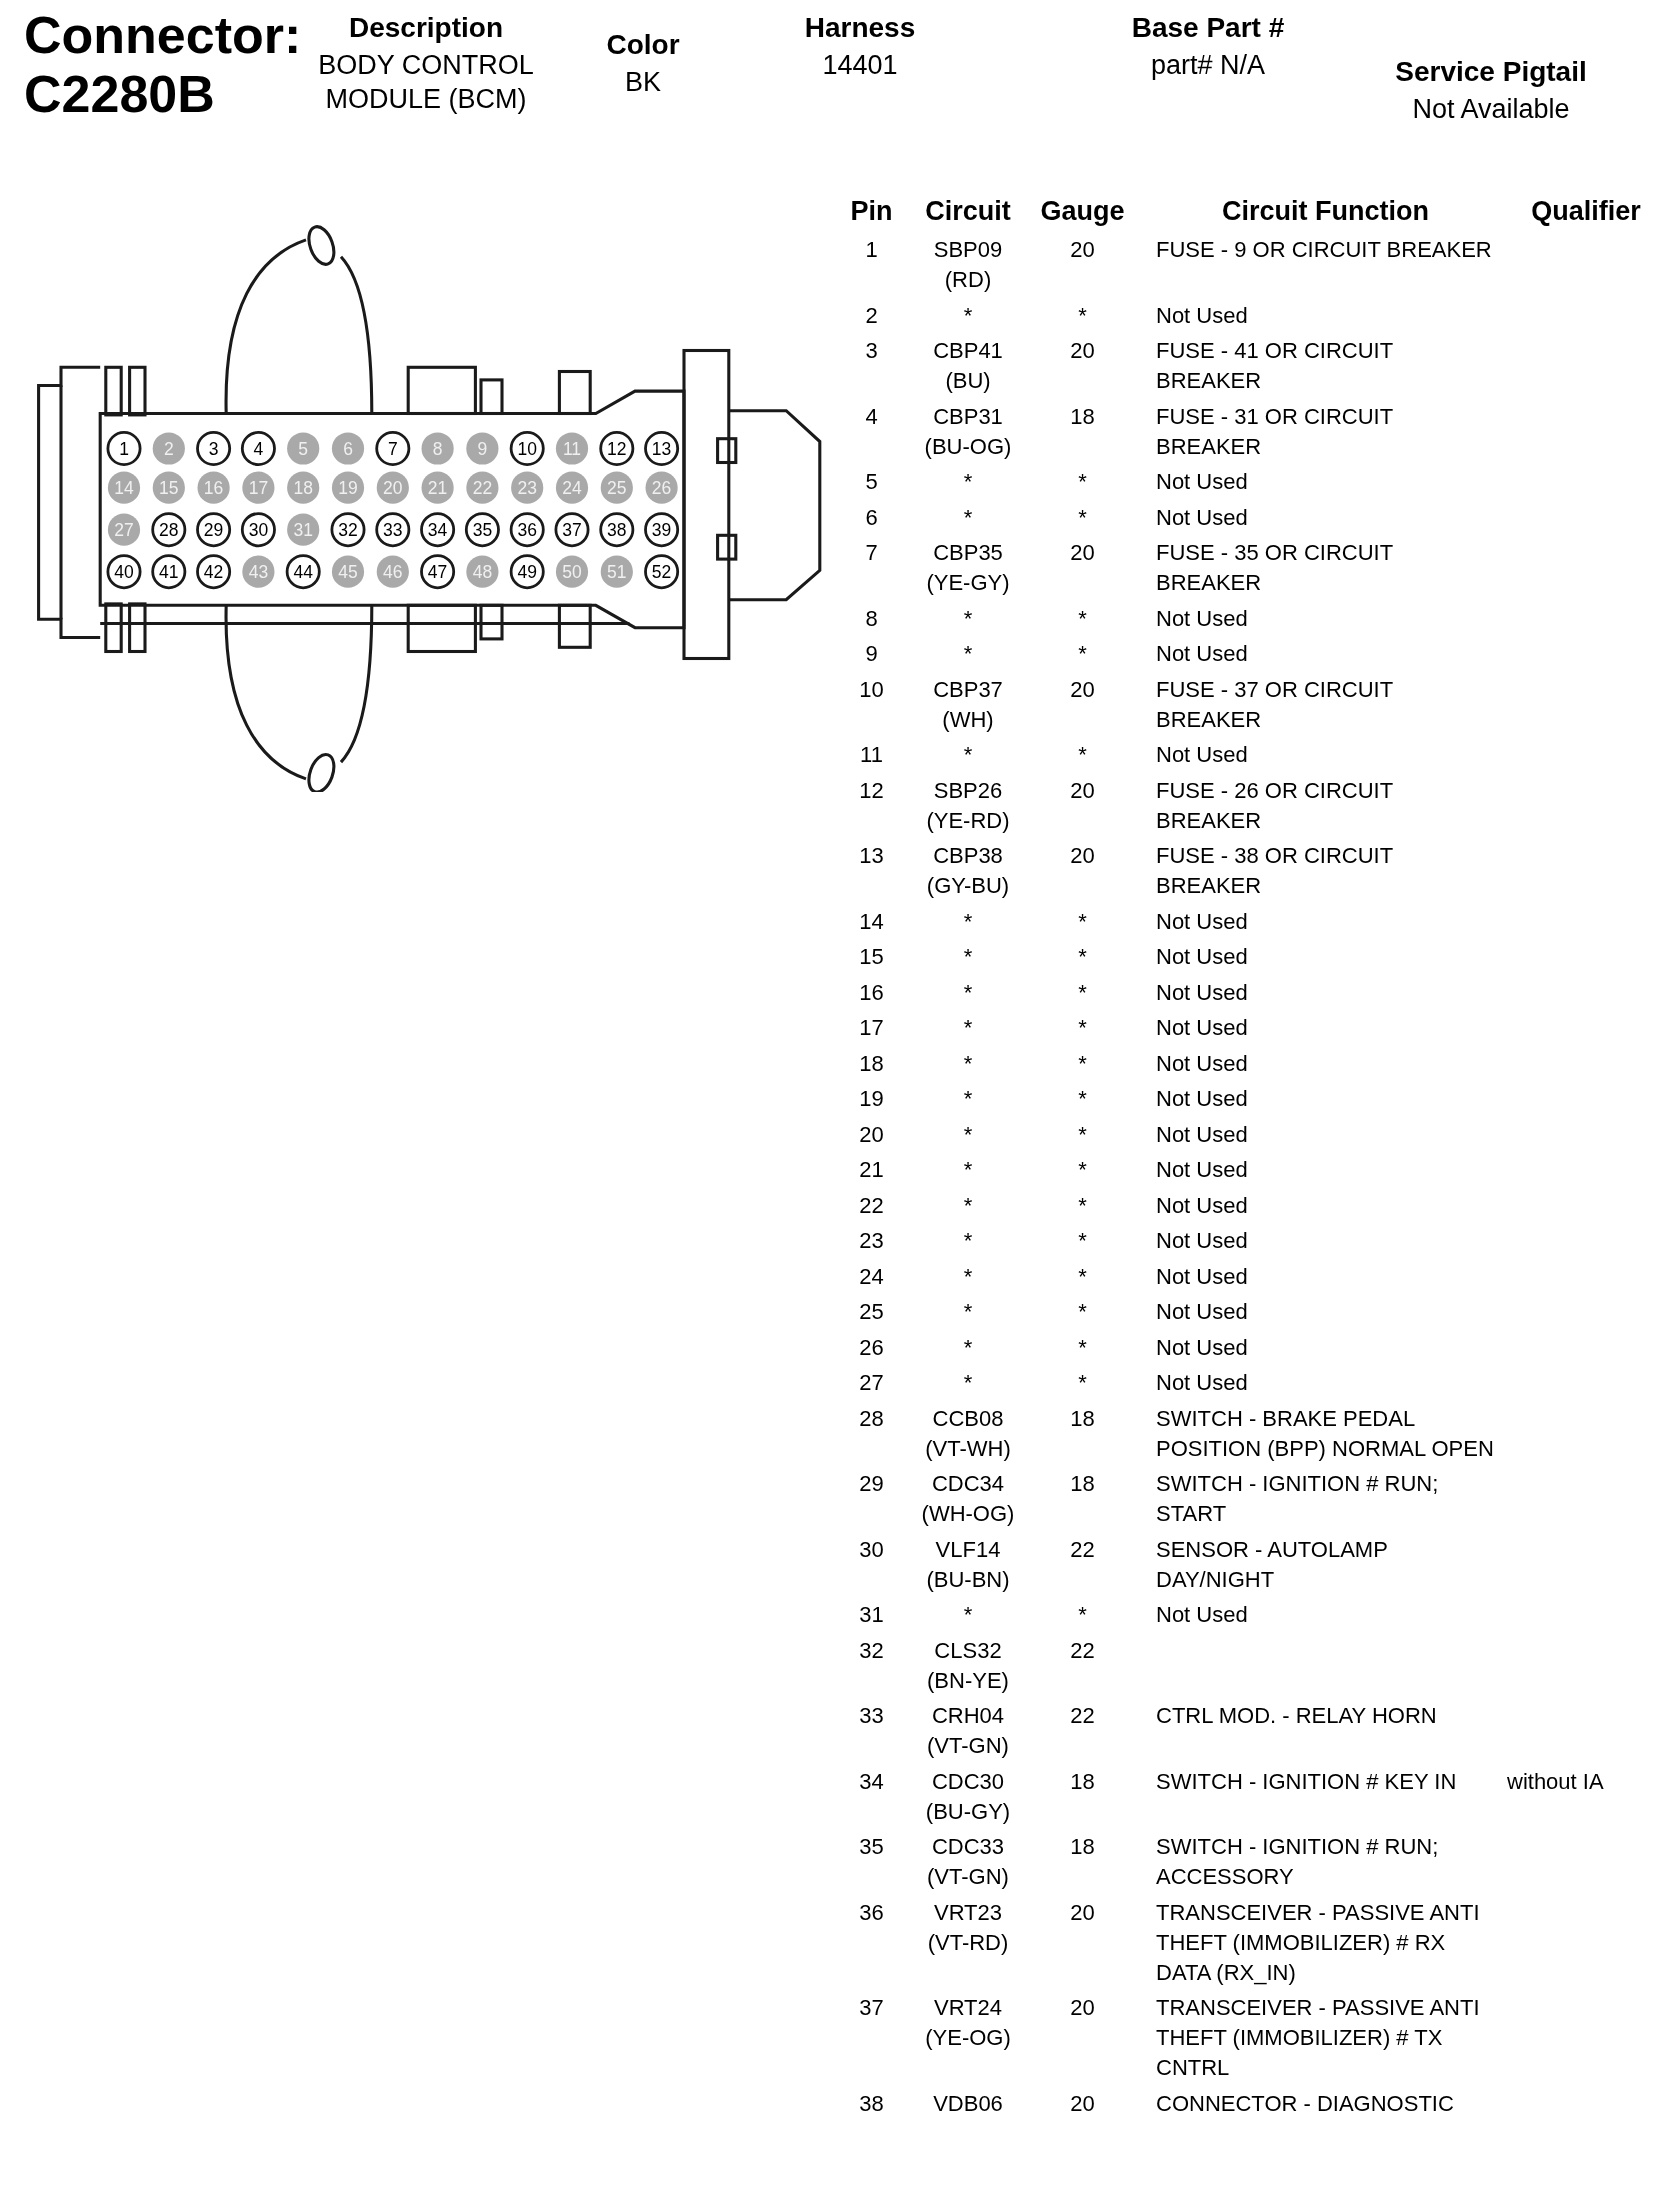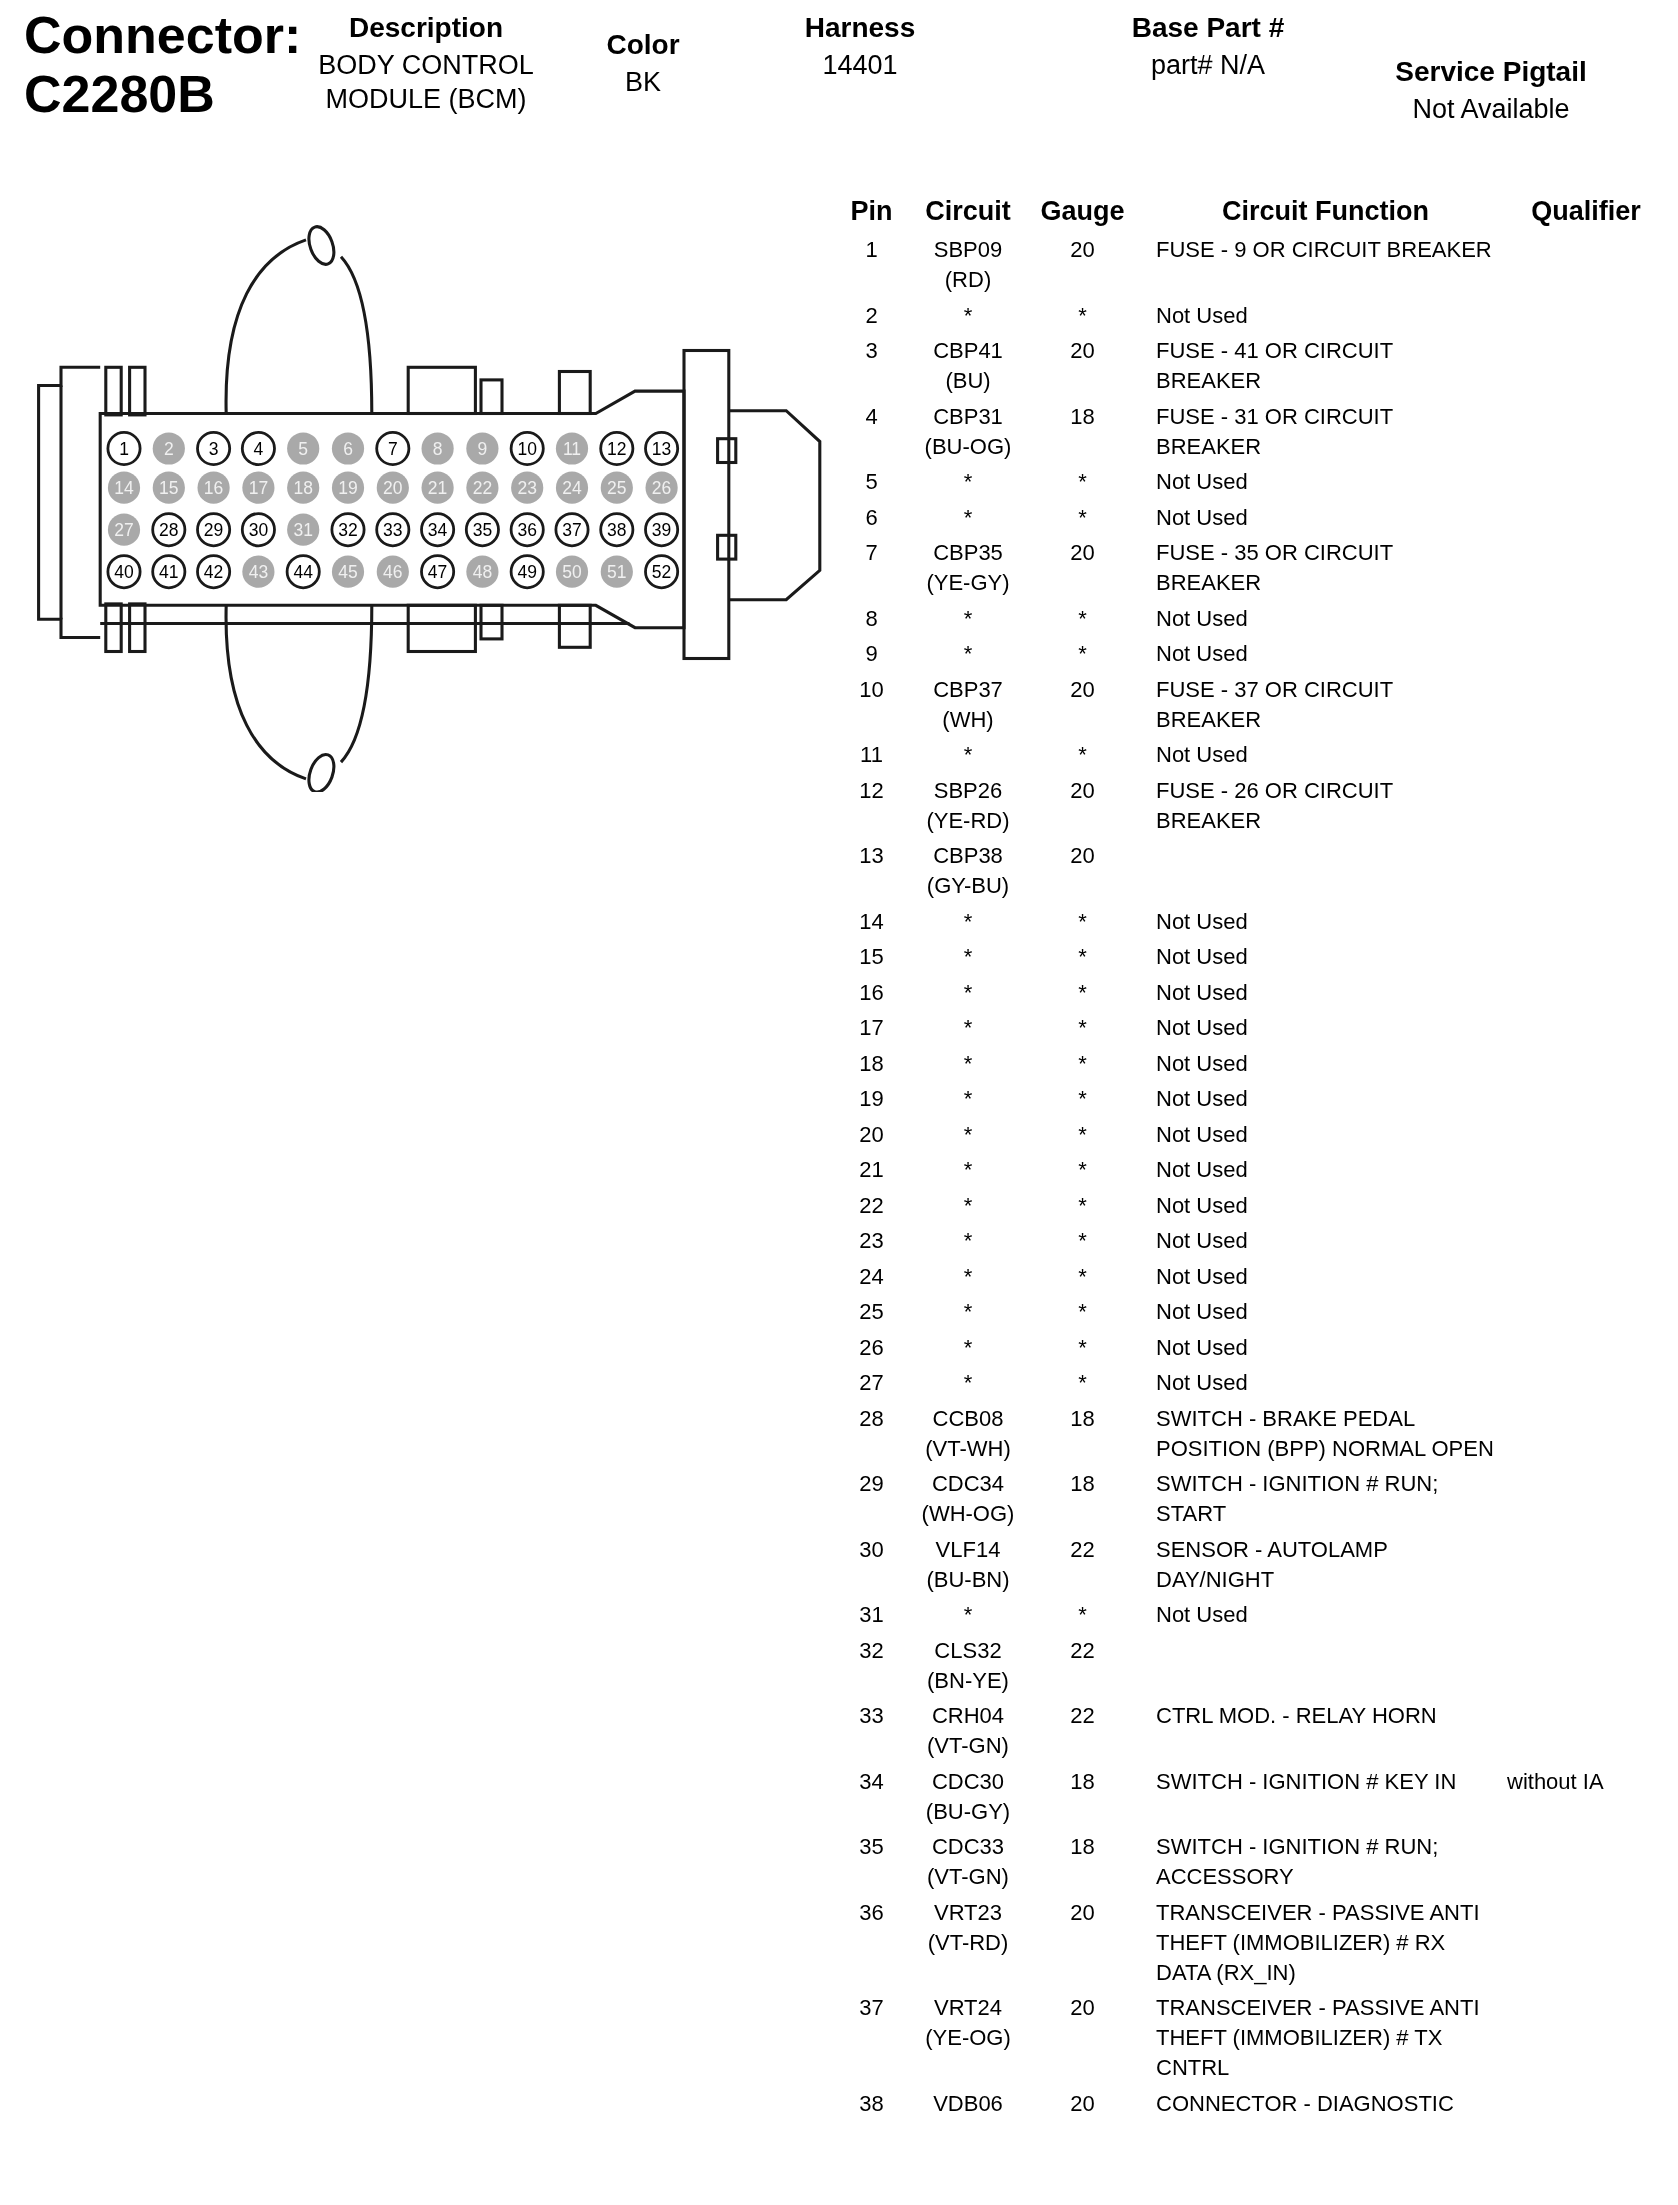--- a/index.html
+++ b/index.html
@@ -315,20 +315,21 @@
 (YE-RD)</div>
         <div class="c-gauge">20</div>
         <div class="c-fn">FUSE - 26 OR CIRCUIT BREAKER</div>
         <div class="c-q"></div>
       </div>
       <div class="trow">
         <div class="c-pin">13</div>
         <div class="c-circ">CBP38
 (GY-BU)</div>
         <div class="c-gauge">20</div>
+        <div class="c-fn">FUSE - 38 OR CIRCUIT BREAKER</div>
         <div class="c-q"></div>
       </div>
       <div class="trow">
         <div class="c-pin">14</div>
         <div class="c-circ">*</div>
         <div class="c-gauge">*</div>
         <div class="c-fn">Not Used</div>
         <div class="c-q"></div>
       </div>
       <div class="trow">

